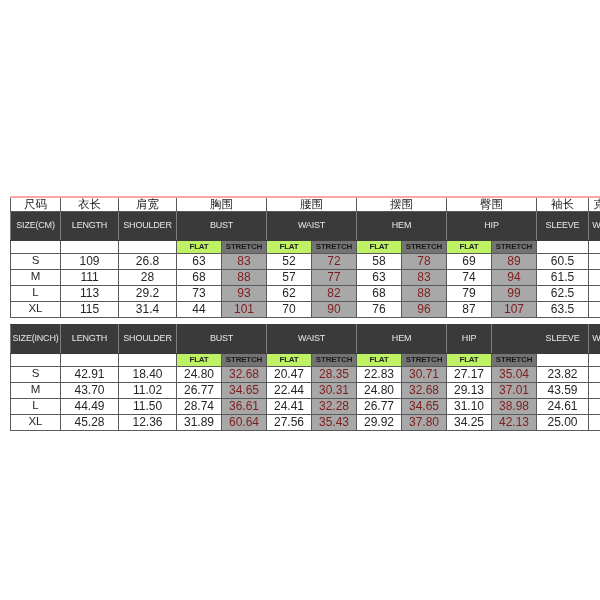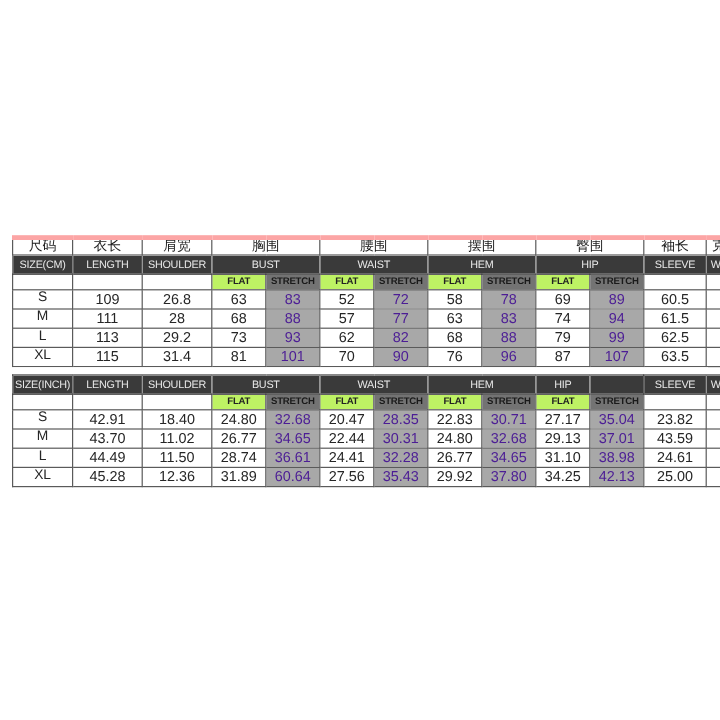--- a/index.html
+++ b/index.html
@@ -45,30 +45,30 @@
     white-space: nowrap;
     overflow: hidden;
   }
 
   
   tr.cn-row td {
     background: #ffffff;
     color: #1c1c1c;
     font-size: 11.5px;
     height: 14px;
-    border-top: 4px solid #fca5a5;
+    border-top: 2px solid #fca5a5;
   }
 
   
   tr.en-row td {
     background: #3a3a3a;
     color: #e8e8e8;
     font-size: 9px;
     letter-spacing: -0.2px;
-    height: 16px;
+    height: 29px;
     border-color: #3a3a3a;
     border-left-color: #7d7d7d;
     border-right-color: #7d7d7d;
   }
   tr.en-row td.blank-dark {
     background: #3a3a3a;
     border-color: #3a3a3a;
   }
 
   
@@ -91,21 +91,21 @@
 
   
   tr.data-row td {
     height: 16px;
     font-size: 12px;
     background: #ffffff;
     color: #262626;
   }
   tr.data-row td.stretch-cell {
     background: #a8a8a8;
-    color: #4c1d95;
+    color: #7f1d1d;
   }
   tr.data-row td.size-cell {
     font-size: 11.5px;
   }
 
   
   .table-gap {
     height: 6px;
     background: #ffffff;
   }
@@ -217,21 +217,21 @@
         <td>79</td>
         <td class="stretch-cell">99</td>
         <td>62.5</td>
         <td>0.577</td>
       </tr>
 
       <tr class="data-row">
         <td class="size-cell">XL</td>
         <td>115</td>
         <td>31.4</td>
-        <td>81</td>
+        <td>44</td>
         <td class="stretch-cell">101</td>
         <td>70</td>
         <td class="stretch-cell">90</td>
         <td>76</td>
         <td class="stretch-cell">96</td>
         <td>87</td>
         <td class="stretch-cell">107</td>
         <td>63.5</td>
         <td>0.629</td>
       </tr>

